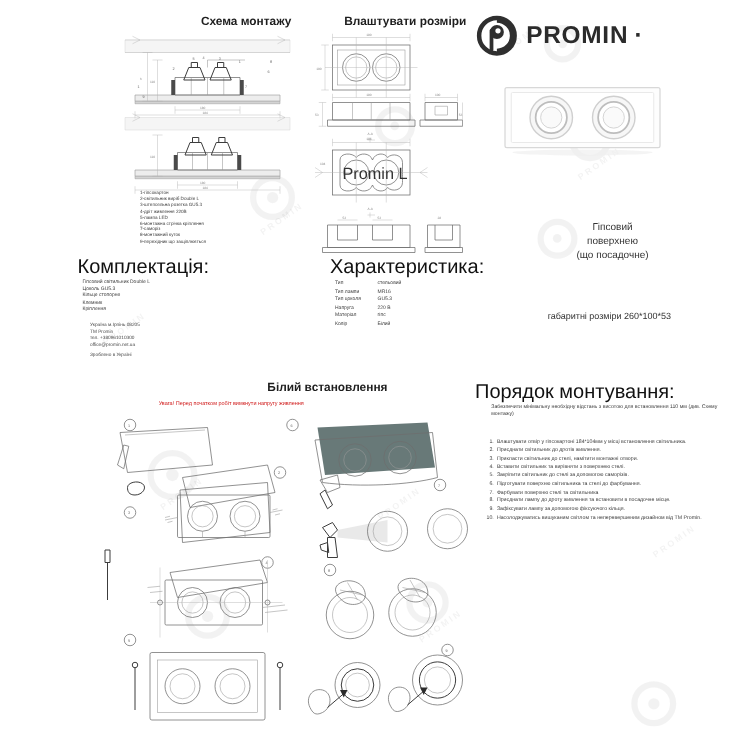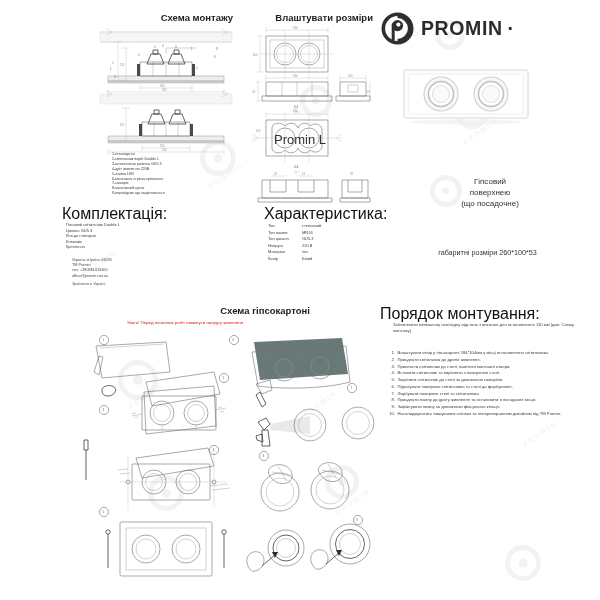--- a/index.html
+++ b/index.html
@@ -330,21 +330,21 @@
   <div class="pname">
     <span>Promin L</span>
   </div>
   <div class="ptype">
     <div>Гіпсовий</div>
     <div>поверхнею</div>
     <div>(що посадочне)</div>
   </div>
   <div class="pdim">габаритні розміри 260*100*53</div>
 
-  <div class="h-sec" style="position:absolute;left:60px;top:305px;width:250px;font-size:9.5px;">Схема гіпсокартоні</div>
+  <div class="h-sec" style="position:absolute;left:60px;top:305px;width:250px;font-size:9.5px;">Білий встановлення</div>
   <div class="warn" style="position:absolute;left:60px;top:320px;width:250px;">Увага! Перед початком робіт вимкнути напругу живлення</div>
 
   <div class="dw" style="left:58px;top:330px;">
     <svg width="320" height="262" viewBox="0 0 320 262">
 
       <circle class="ln" cx="46" cy="10" r="4.6" fill="#fff"></circle>
       <text class="num" x="44.4" y="11.3">1</text>
       <path class="ln" d="M38 16 L108 12 L112 42 L44 48 Z" fill="#fdfdfd"></path>
       <path class="ln-d" d="M42 18 L106 14"></path>
       <path class="ln" d="M36 42 L41 26 L45 27 L41 45 Z" fill="#f4f4f4"></path>

